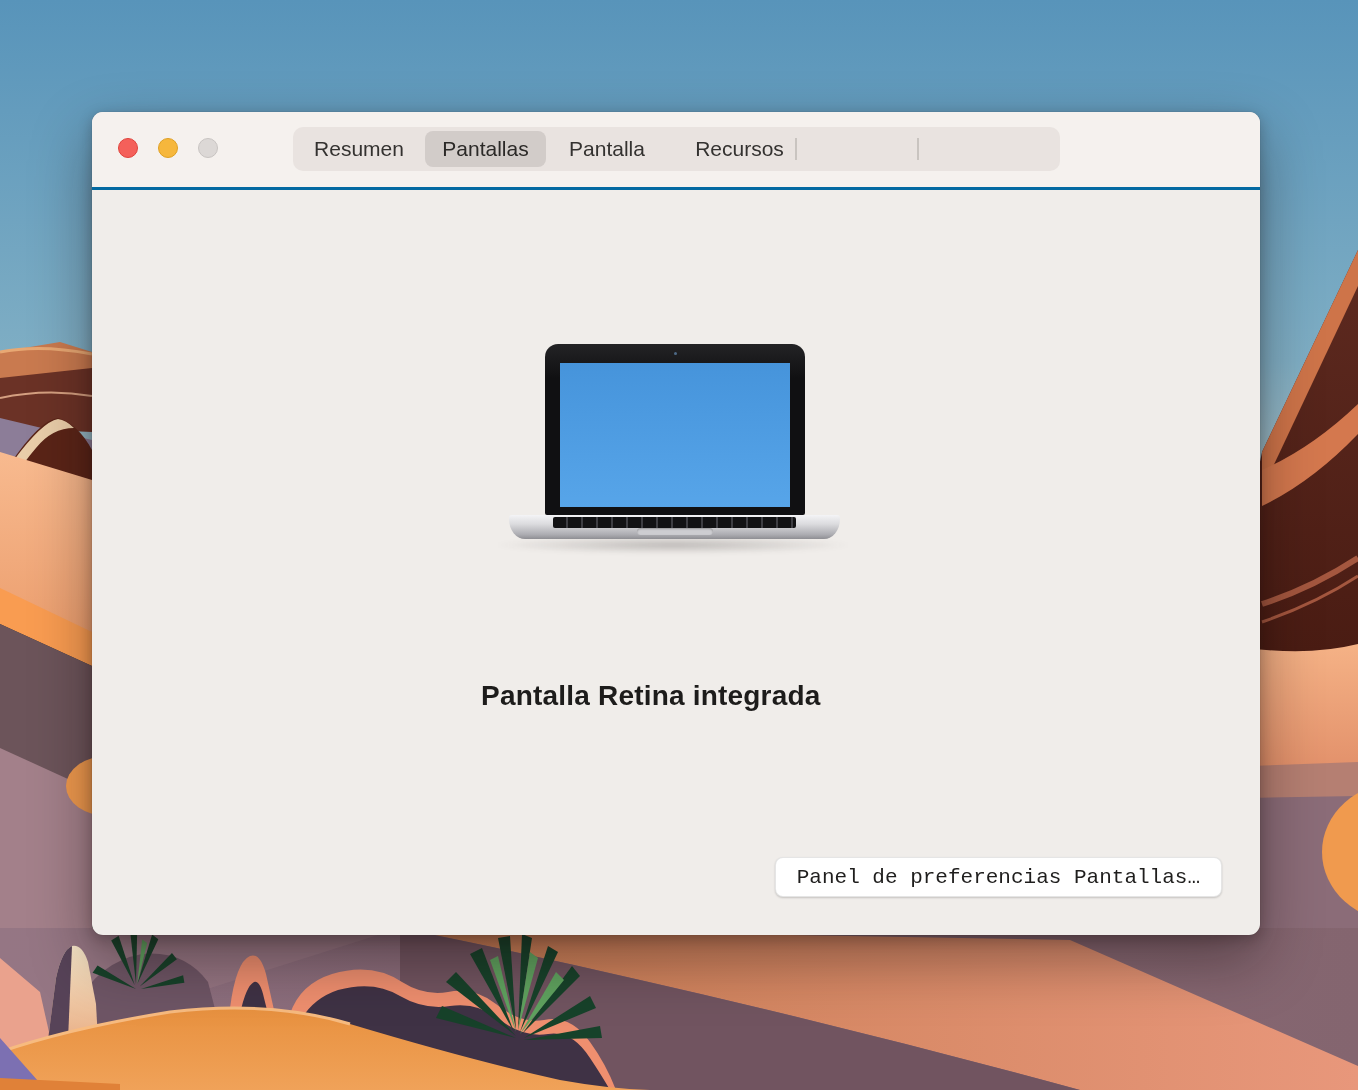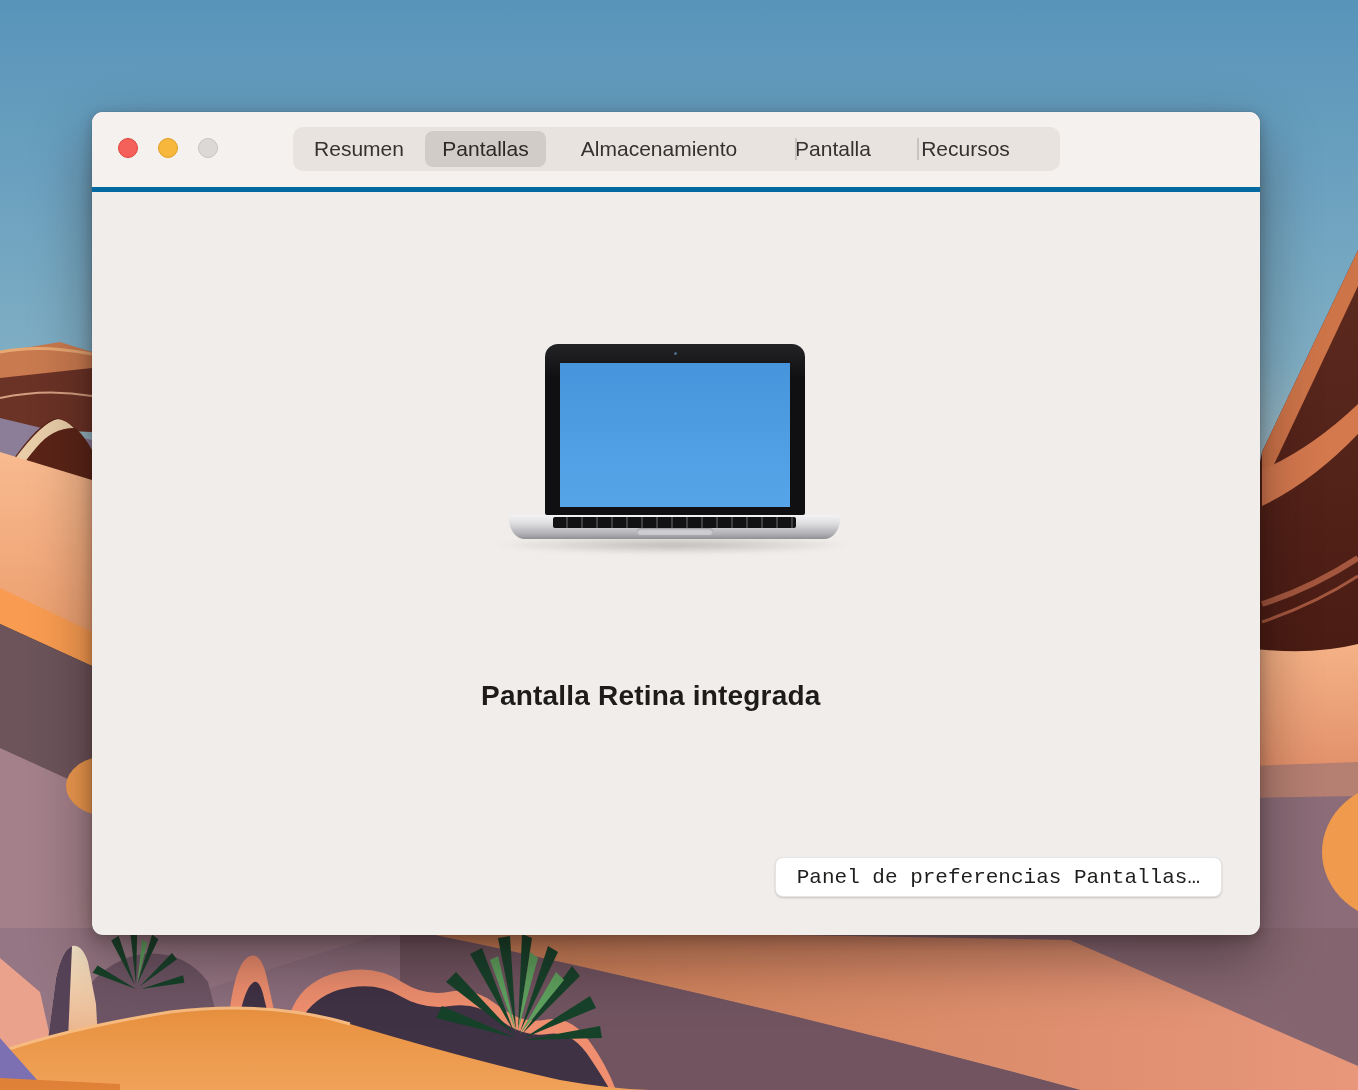--- a/index.html
+++ b/index.html
@@ -7,21 +7,21 @@
          font-family:"Liberation Sans","DejaVu Sans",sans-serif;
          -webkit-font-smoothing:antialiased;}
   #wallpaper{position:absolute;inset:0;display:block;}
 
   
   .mac-window{position:absolute;left:92px;top:112px;width:1168px;height:823px;
     background:#F0EDEA;border-radius:11px;
     box-shadow:0 25px 60px rgba(20,10,10,.40),0 4px 14px rgba(20,10,10,.25),0 0 1px rgba(0,0,0,.35);}
   .titlebar{position:absolute;left:0;top:0;right:0;height:75px;
     background:#F5F1EE;border-radius:11px 11px 0 0;
-    border-bottom:5px solid #0369a1;text-decoration:underline;}
+    border-bottom:3px solid #0369a1;text-decoration:underline;}
   .traffic{position:absolute;top:26px;left:26px;display:flex;gap:20px;}
   .light{width:20px;height:20px;border-radius:50%;box-sizing:border-box;}
   .light.red{background:#F4605A;border:1px solid #E0433C;}
   .light.yellow{background:#F6B73C;border:1px solid #DFA023;}
   .light.gray{background:#DCD8D6;border:1px solid #C8C4C2;}
 
   .segctl{position:absolute;left:201px;top:15px;width:767px;height:44px;
     background:#E9E3E0;border-radius:10px;display:flex;align-items:center;}
   .seg{display:flex;align-items:center;justify-content:center;height:100%;
     font-size:21px;color:#343230;cursor:default;}
@@ -187,23 +187,20 @@
         <span class="light gray"></span>
       </div>
 
       <div class="segctl">
         <div class="seg" style="width:132px">
           <span>Resumen</span>
         </div>
         <div class="seg selected" style="width:121px">
           <span>Pantallas</span>
         </div>
-        <div class="seg" style="width:226px">
-          <span>Almacenamiento</span>
-        </div>
         <div class="seg" style="width:122px">
           <span>Pantalla</span>
         </div>
         <div class="seg" style="width:143px">
           <span>Recursos</span>
         </div>
         <span class="seg-div" style="left:502px"></span>
         <span class="seg-div" style="left:624px"></span>
       </div>
     </div>

